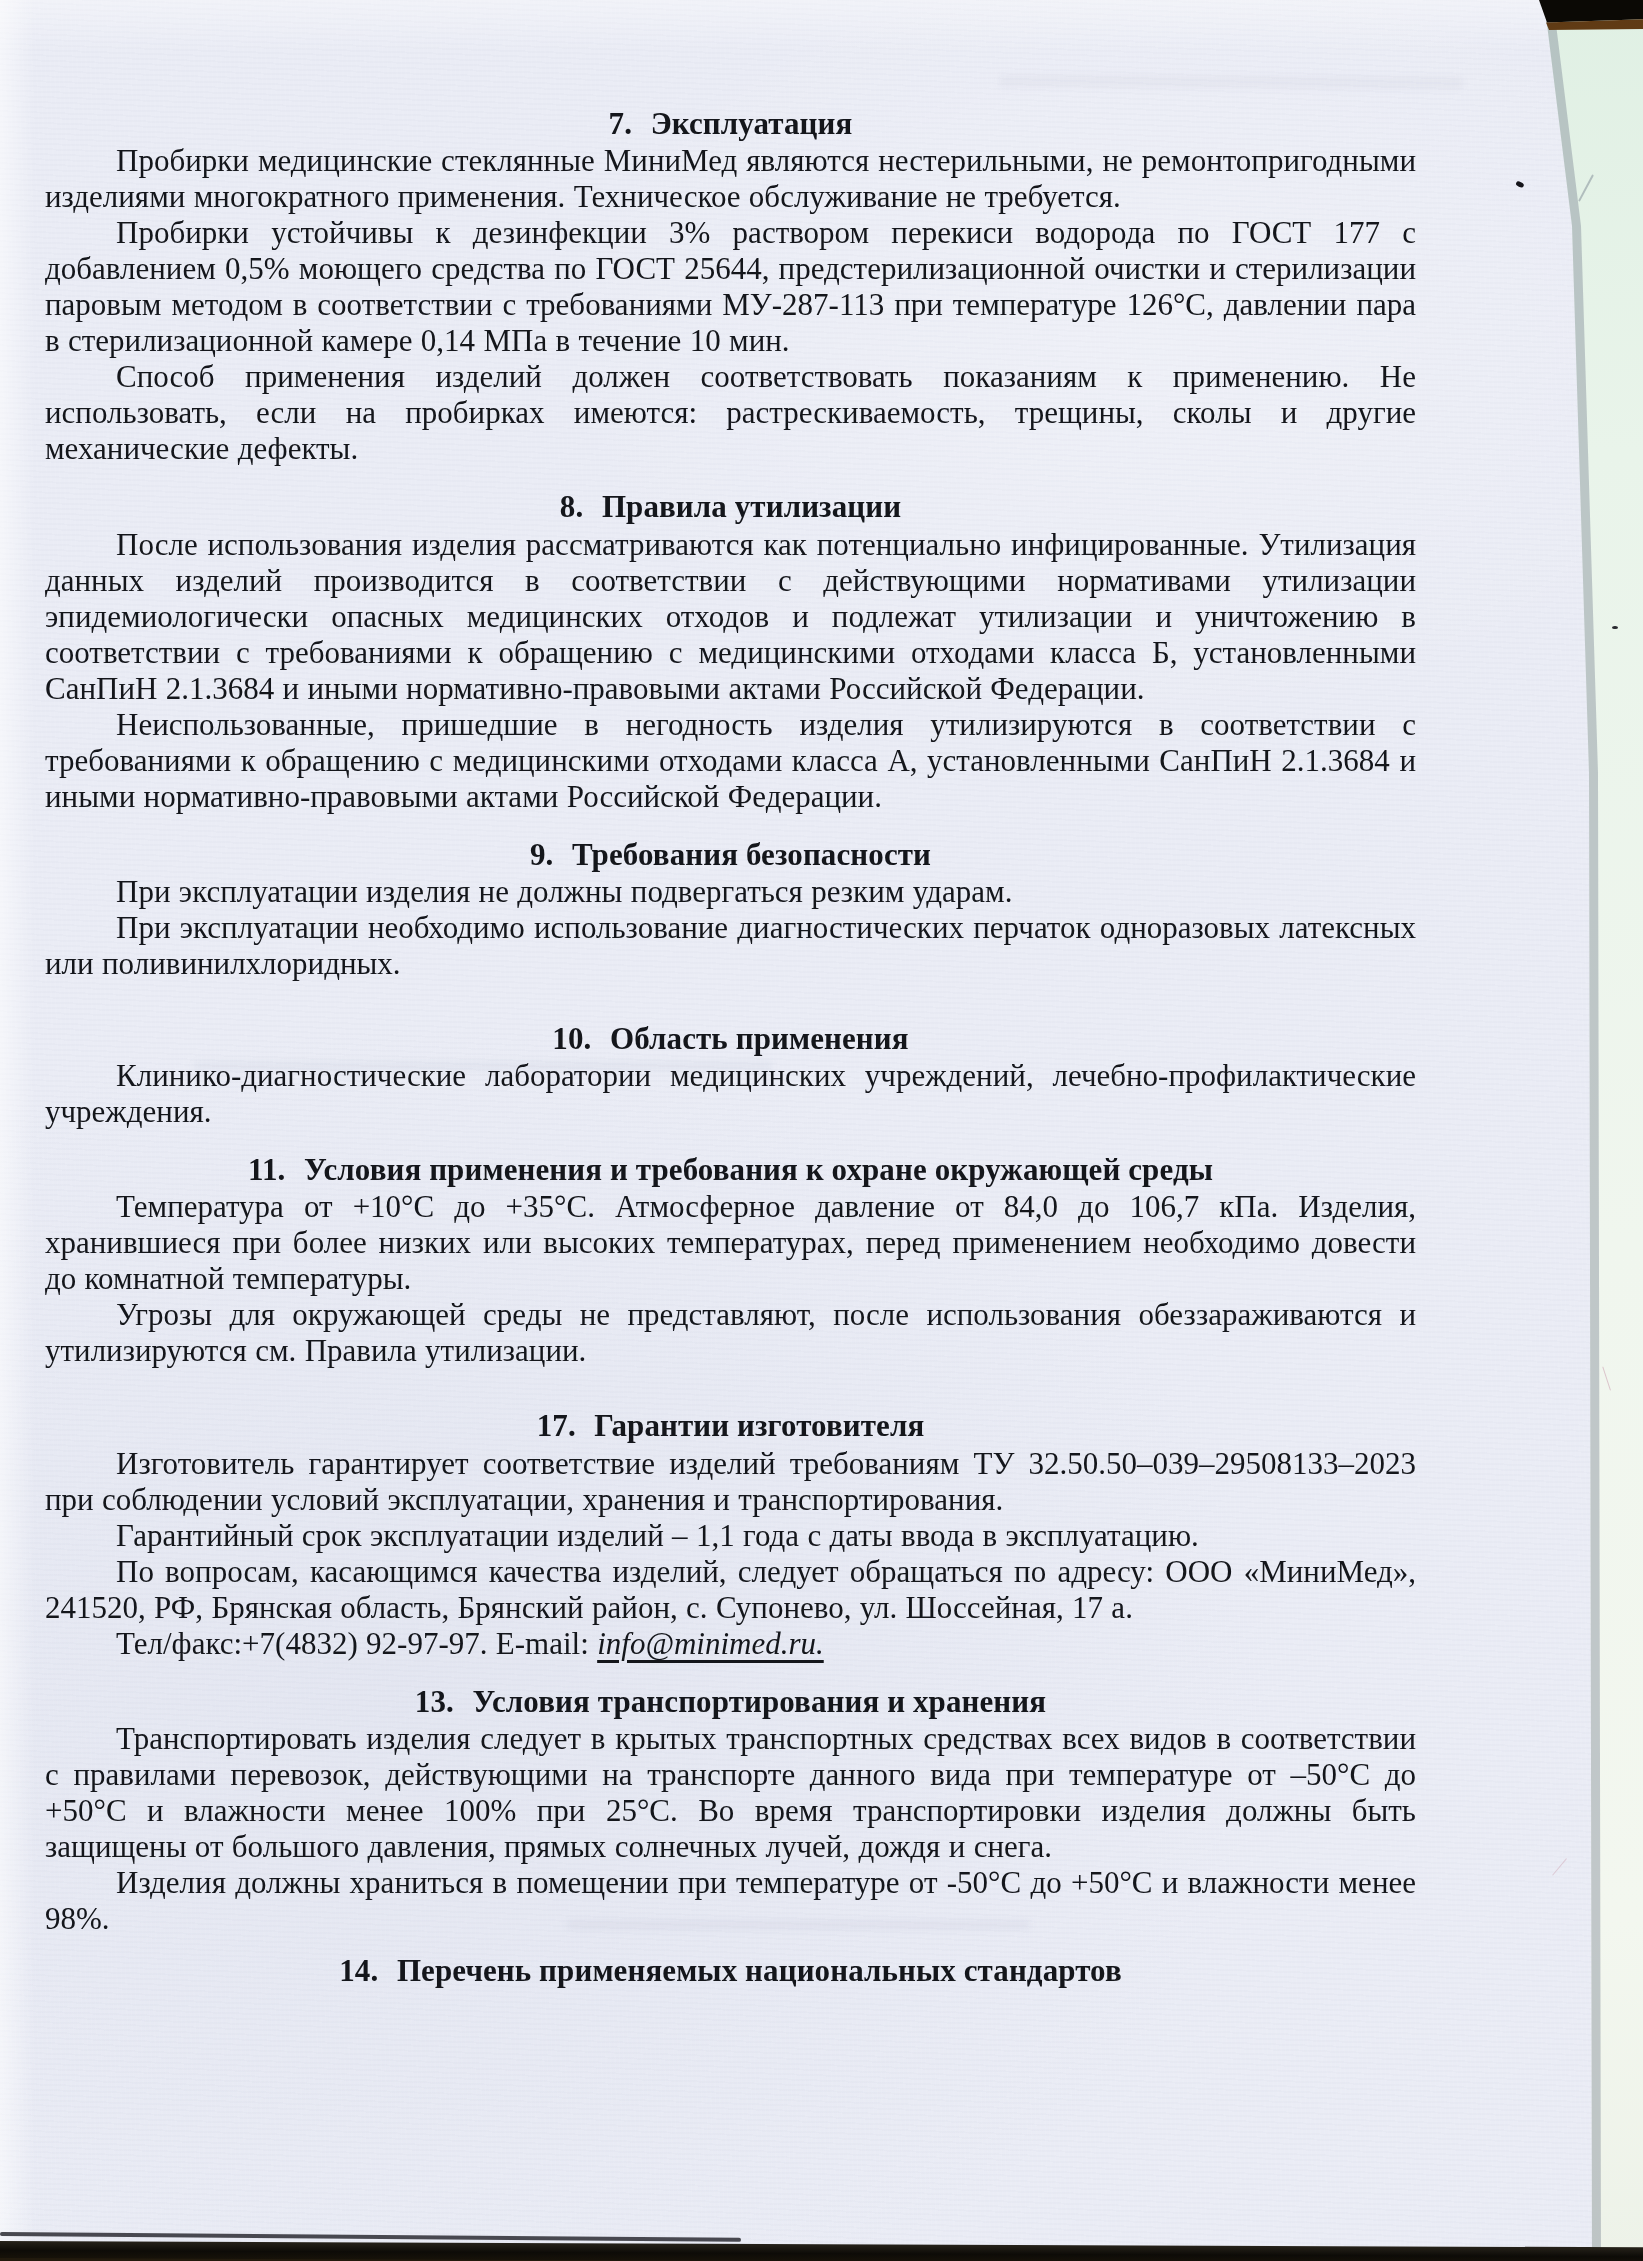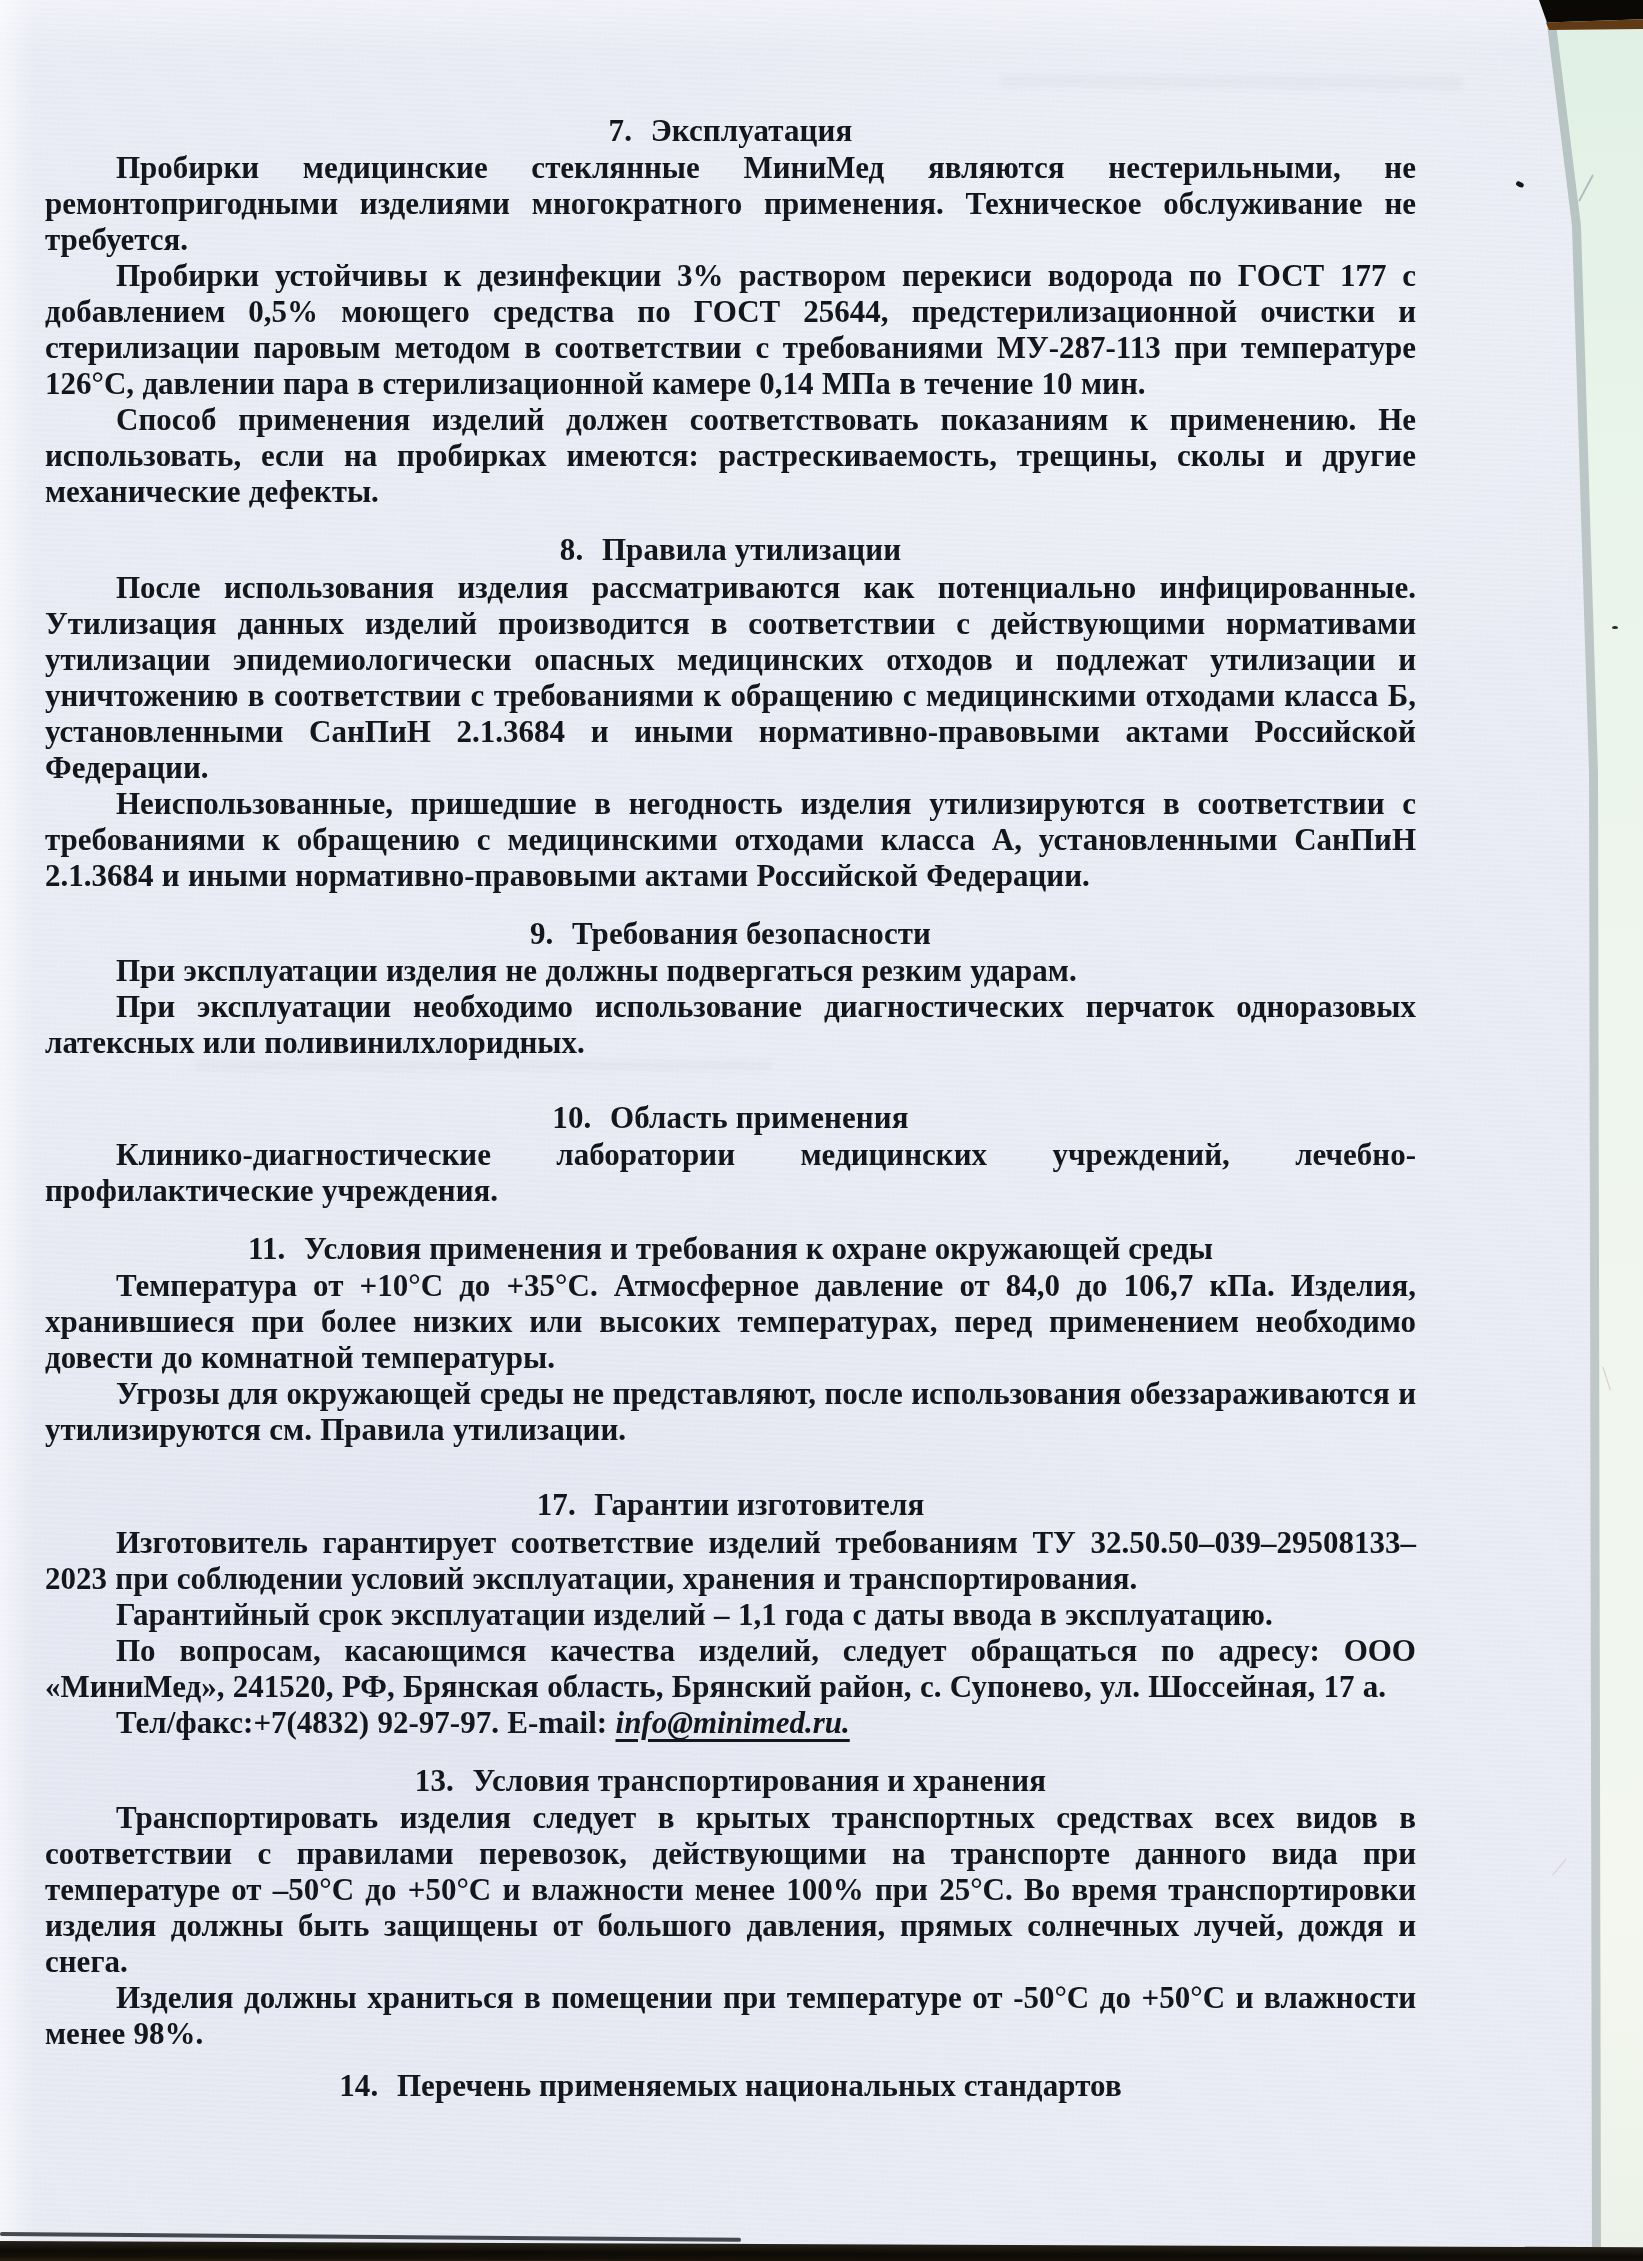--- a/index.html
+++ b/index.html
@@ -48,36 +48,35 @@
     background:linear-gradient(to bottom,#26221a 0%,#0d0b07 55%,#171209 100%);
     transform:rotate(0.22deg);transform-origin:left center;
   }
   .bottom-line-thin{
     position:absolute;left:0;top:2232px;width:741px;height:3.9px;z-index:5;
     background:#2b2b33;border-radius:1.9px;opacity:.85;
     transform:rotate(0.45deg);transform-origin:left center;
   }
   
   .doc{
-    position:absolute;left:45px;top:113px;width:1371px;z-index:6;
+    position:absolute;left:45px;top:106px;width:1371px;z-index:6;
     font-size:31px;line-height:36px;color:#14161b;
     text-rendering:optimizeLegibility;
   }
   .h{
     font-size:31px;line-height:36px;font-weight:bold;text-align:center;
     margin:22px 0 1.3px 0;letter-spacing:0.1px;
   }
   .sec:first-child .h{margin-top:0;}
   .sec-10 .h,.sec-12 .h{margin-top:39px;}
   .sec-14 .h{margin-top:15.5px;text-align:center;}
   .h .num{margin-right:.6em;}
   .para{
     margin:0;text-align:justify;text-indent:71px;
     word-spacing:0.6px;
-    font-weight:bold;
   }
   .email{
     font-style:italic;
     text-decoration:underline;
     text-decoration-thickness:2.6px;
     text-underline-offset:6.4px;
   }
   
   .speck{position:absolute;z-index:7;border-radius:50%;}
   .speck-1{left:1516px;top:182px;width:8.4px;height:4.5px;background:#15151a;transform:rotate(25deg);}

